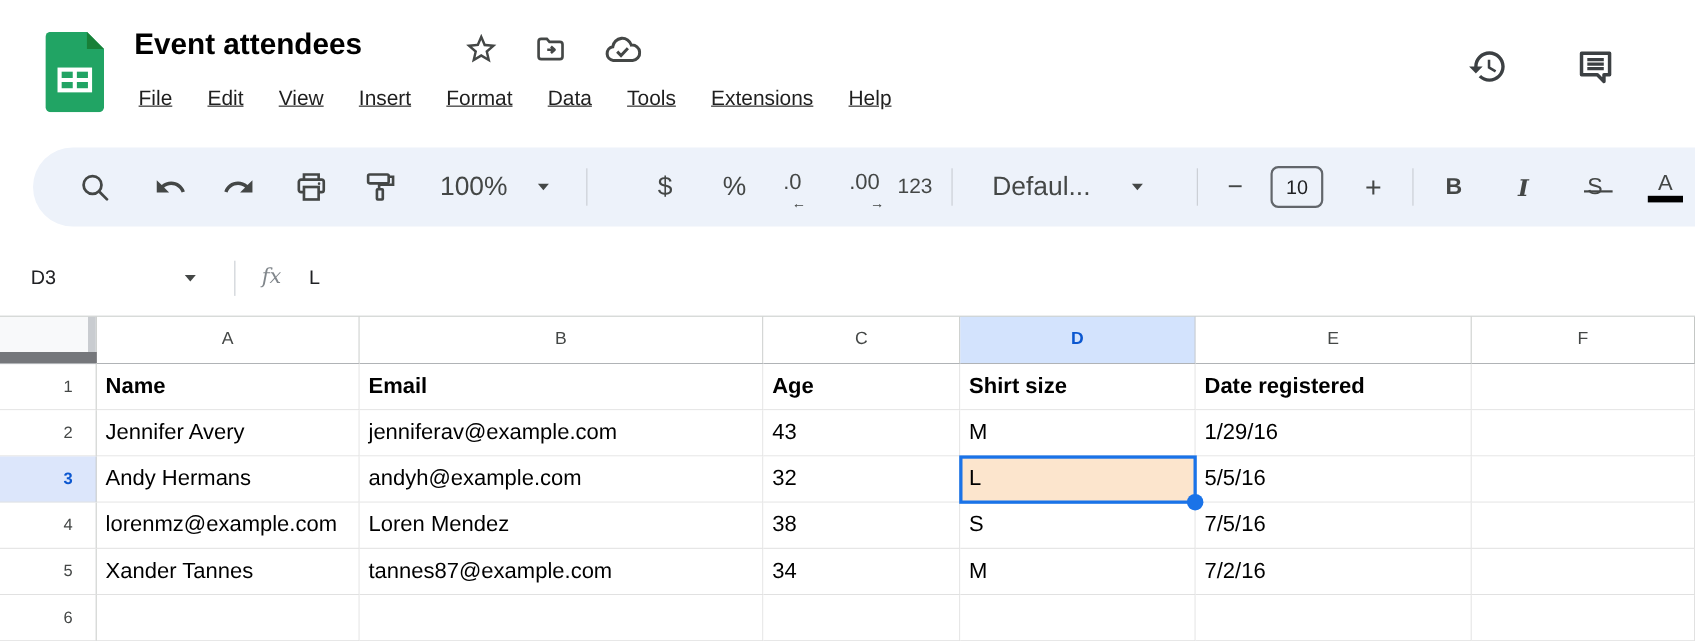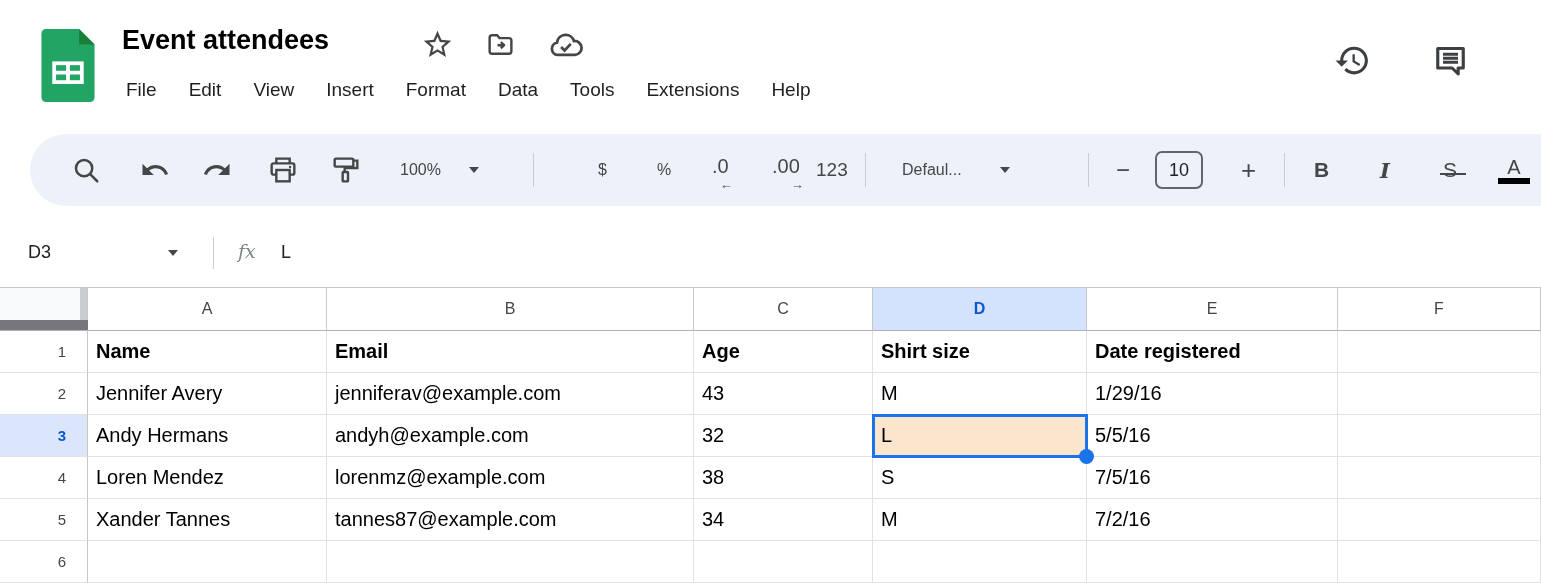--- a/index.html
+++ b/index.html
@@ -7,27 +7,27 @@
   #screen {
     position:relative; width:1541px; height:583px; overflow:hidden;
     font-family:"Liberation Sans", sans-serif; background:#fff; color:#202124;
   }
   .abs { position:absolute; }
   svg { display:block; }
 
   
   #doc-title { position:absolute; left:122px; top:25px; font-size:27px; font-weight:700; color:#000; }
   #menubar { position:absolute; left:110px; top:74px; display:flex; }
-  .menu-item { font-size:19px; color:#1f1f1f; padding:5px 16px; border-radius:8px; cursor:default; }
+  .menu-item { font-size:19px; color:#1f1f1f; padding:5px 16px; border-radius:8px; cursor:default;text-decoration:underline; }
 
   
   #toolbar { position:absolute; left:30px; top:134px; width:1560px; height:72px;
              background:#edf2fa; border-radius:36px; }
   .tb { position:absolute; top:0; height:72px; display:flex; align-items:center; color:#444746; }
-  .tb-txt { font-size:16px; color:#444746; }
+  .tb-txt { font-size:24px; color:#444746; }
   .tri { width:0; height:0; border-left:5px solid transparent; border-right:5px solid transparent;
          border-top:6px solid #444746; }
   .tb-div { position:absolute; top:19px; width:1px; height:34px; background:#c8ccd2; }
   .decfmt { position:relative; font-size:20px; color:#444746; padding-bottom:8px; }
   .decfmt .arr { position:absolute; font-size:13px; right:-4px; bottom:-6px; }
   #font-size-box { position:absolute; left:1125px; top:17px; width:48px; height:38px;
                    border:2px solid #62666b; border-radius:7px; display:flex;
                    align-items:center; justify-content:center; font-size:18px; color:#202124; }
   .fmt-letter { font-size:21px; color:#444746; }
   #strike-btn { position:relative; }
@@ -270,22 +270,22 @@
     <div class="cell">andyh@example.com</div>
     <div class="cell">32</div>
     <div class="cell selected">
       <span>L</span>
       <div id="fill-handle"></div>
     </div>
     <div class="cell">5/5/16</div>
     <div class="cell"></div>
 
     <div class="rowhead">4</div>
+    <div class="cell">lorenmz@example.com</div>
     <div class="cell">Loren Mendez</div>
-    <div class="cell">lorenmz@example.com</div>
     <div class="cell">38</div>
     <div class="cell">S</div>
     <div class="cell">7/5/16</div>
     <div class="cell"></div>
 
     <div class="rowhead">5</div>
     <div class="cell">Xander Tannes</div>
     <div class="cell">tannes87@example.com</div>
     <div class="cell">34</div>
     <div class="cell">M</div>

